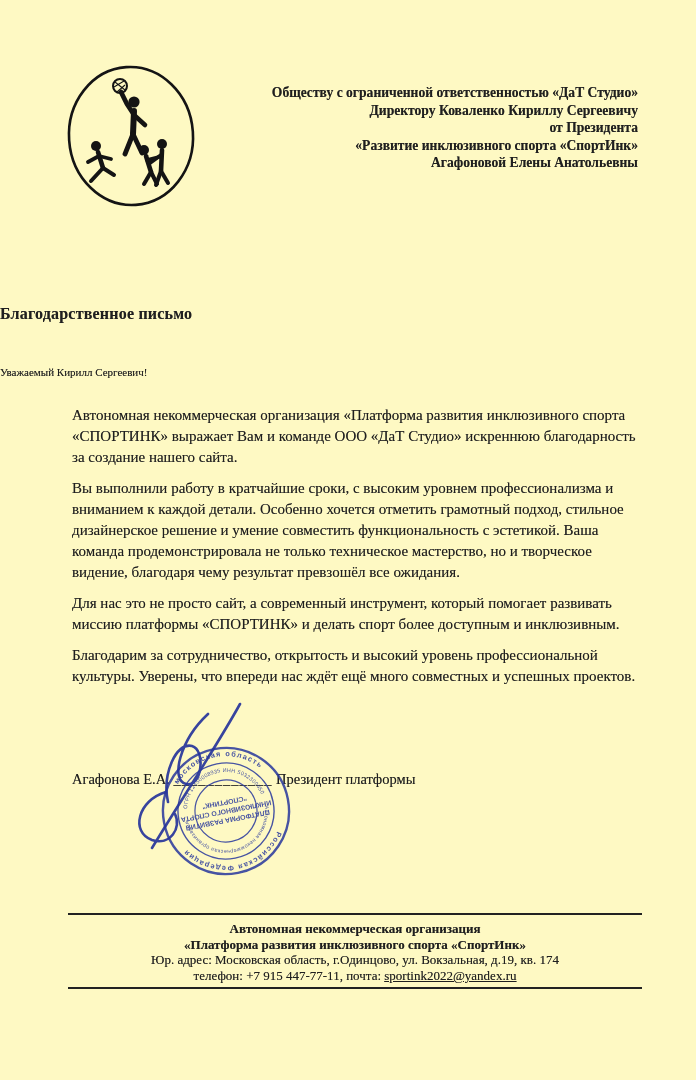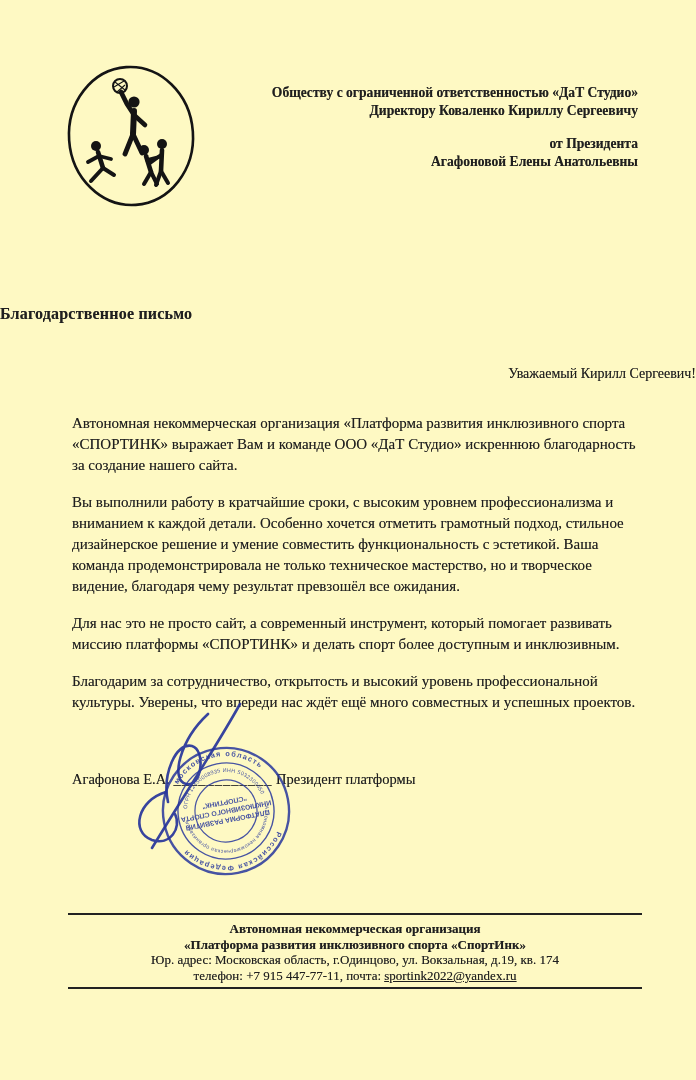--- a/index.html
+++ b/index.html
@@ -12,29 +12,29 @@
     overflow:hidden;
     margin:0 auto;
   }
   .abs{position:absolute;}
   
   .header-block{
     top:84px;right:58px;width:430px;
     text-align:right;
     font-size:13.6px;font-weight:bold;line-height:17.6px;
   }
-  .sender-block{margin-top:16px;}
+  .sender-block{margin-top:0;}
   
   .logo-svg{left:64px;top:62px;width:134px;height:148px;}
   
   .title{top:305px;left:0;width:100%;text-align:left;font-weight:bold;font-size:16px;letter-spacing:.2px;}
-  .salutation{top:366px;left:0;width:100%;text-align:right;font-size:14px;}
+  .salutation{top:366px;left:0;width:100%;text-align:left;font-size:11px;}
   
   .bodytext{left:72px;top:397px;width:572px;font-size:15px;line-height:21px;text-align:left;}
-  .bodytext p{margin:16px 0 10px 0;}
+  .bodytext p{margin:8px 0 10px 0;}
   
   .sign-row{left:72px;top:771px;width:560px;font-size:14.5px;white-space:nowrap;}
   .sig-line{letter-spacing:1px;}
   
   .stamp-svg{left:151px;top:736px;width:150px;height:150px;opacity:.88;}
   .sig-strokes-svg{left:118px;top:696px;width:150px;height:160px;opacity:.92;}
   
   .footer{
     left:68px;right:54px;top:913px;
     border-top:2px solid #222;border-bottom:2px solid #222;
@@ -91,20 +91,21 @@
     </g>
   </svg>
 
   <div class="abs header-block soft">
     <div>
       <div>Обществу с ограниченной ответственностью «ДаТ Студио»</div>
       <div>Директору Коваленко Кириллу Сергеевичу</div>
     </div>
     <div class="sender-block">
       <div>от Президента</div>
+      <div>«Развитие инклюзивного спорта «СпортИнк»</div>
       <div>Агафоновой Елены Анатольевны</div>
     </div>
   </div>
 
   <div class="abs title soft">Благодарственное письмо</div>
   <div class="abs salutation soft">Уважаемый Кирилл Сергеевич!</div>
 
   <div class="abs bodytext soft">
     <p>Автономная некоммерческая организация «Платформа развития инклюзивного спорта «СПОРТИНК» выражает Вам и команде ООО «ДаТ Студио» искреннюю благодарность за создание нашего сайта.</p>
     <p>Вы выполнили работу в кратчайшие сроки, с высоким уровнем профессионализма и вниманием к каждой детали. Особенно хочется отметить грамотный подход, стильное дизайнерское решение и умение совместить функциональность с эстетикой. Ваша команда продемонстрировала не только техническое мастерство, но и творческое видение, благодаря чему результат превзошёл все ожидания.</p>

